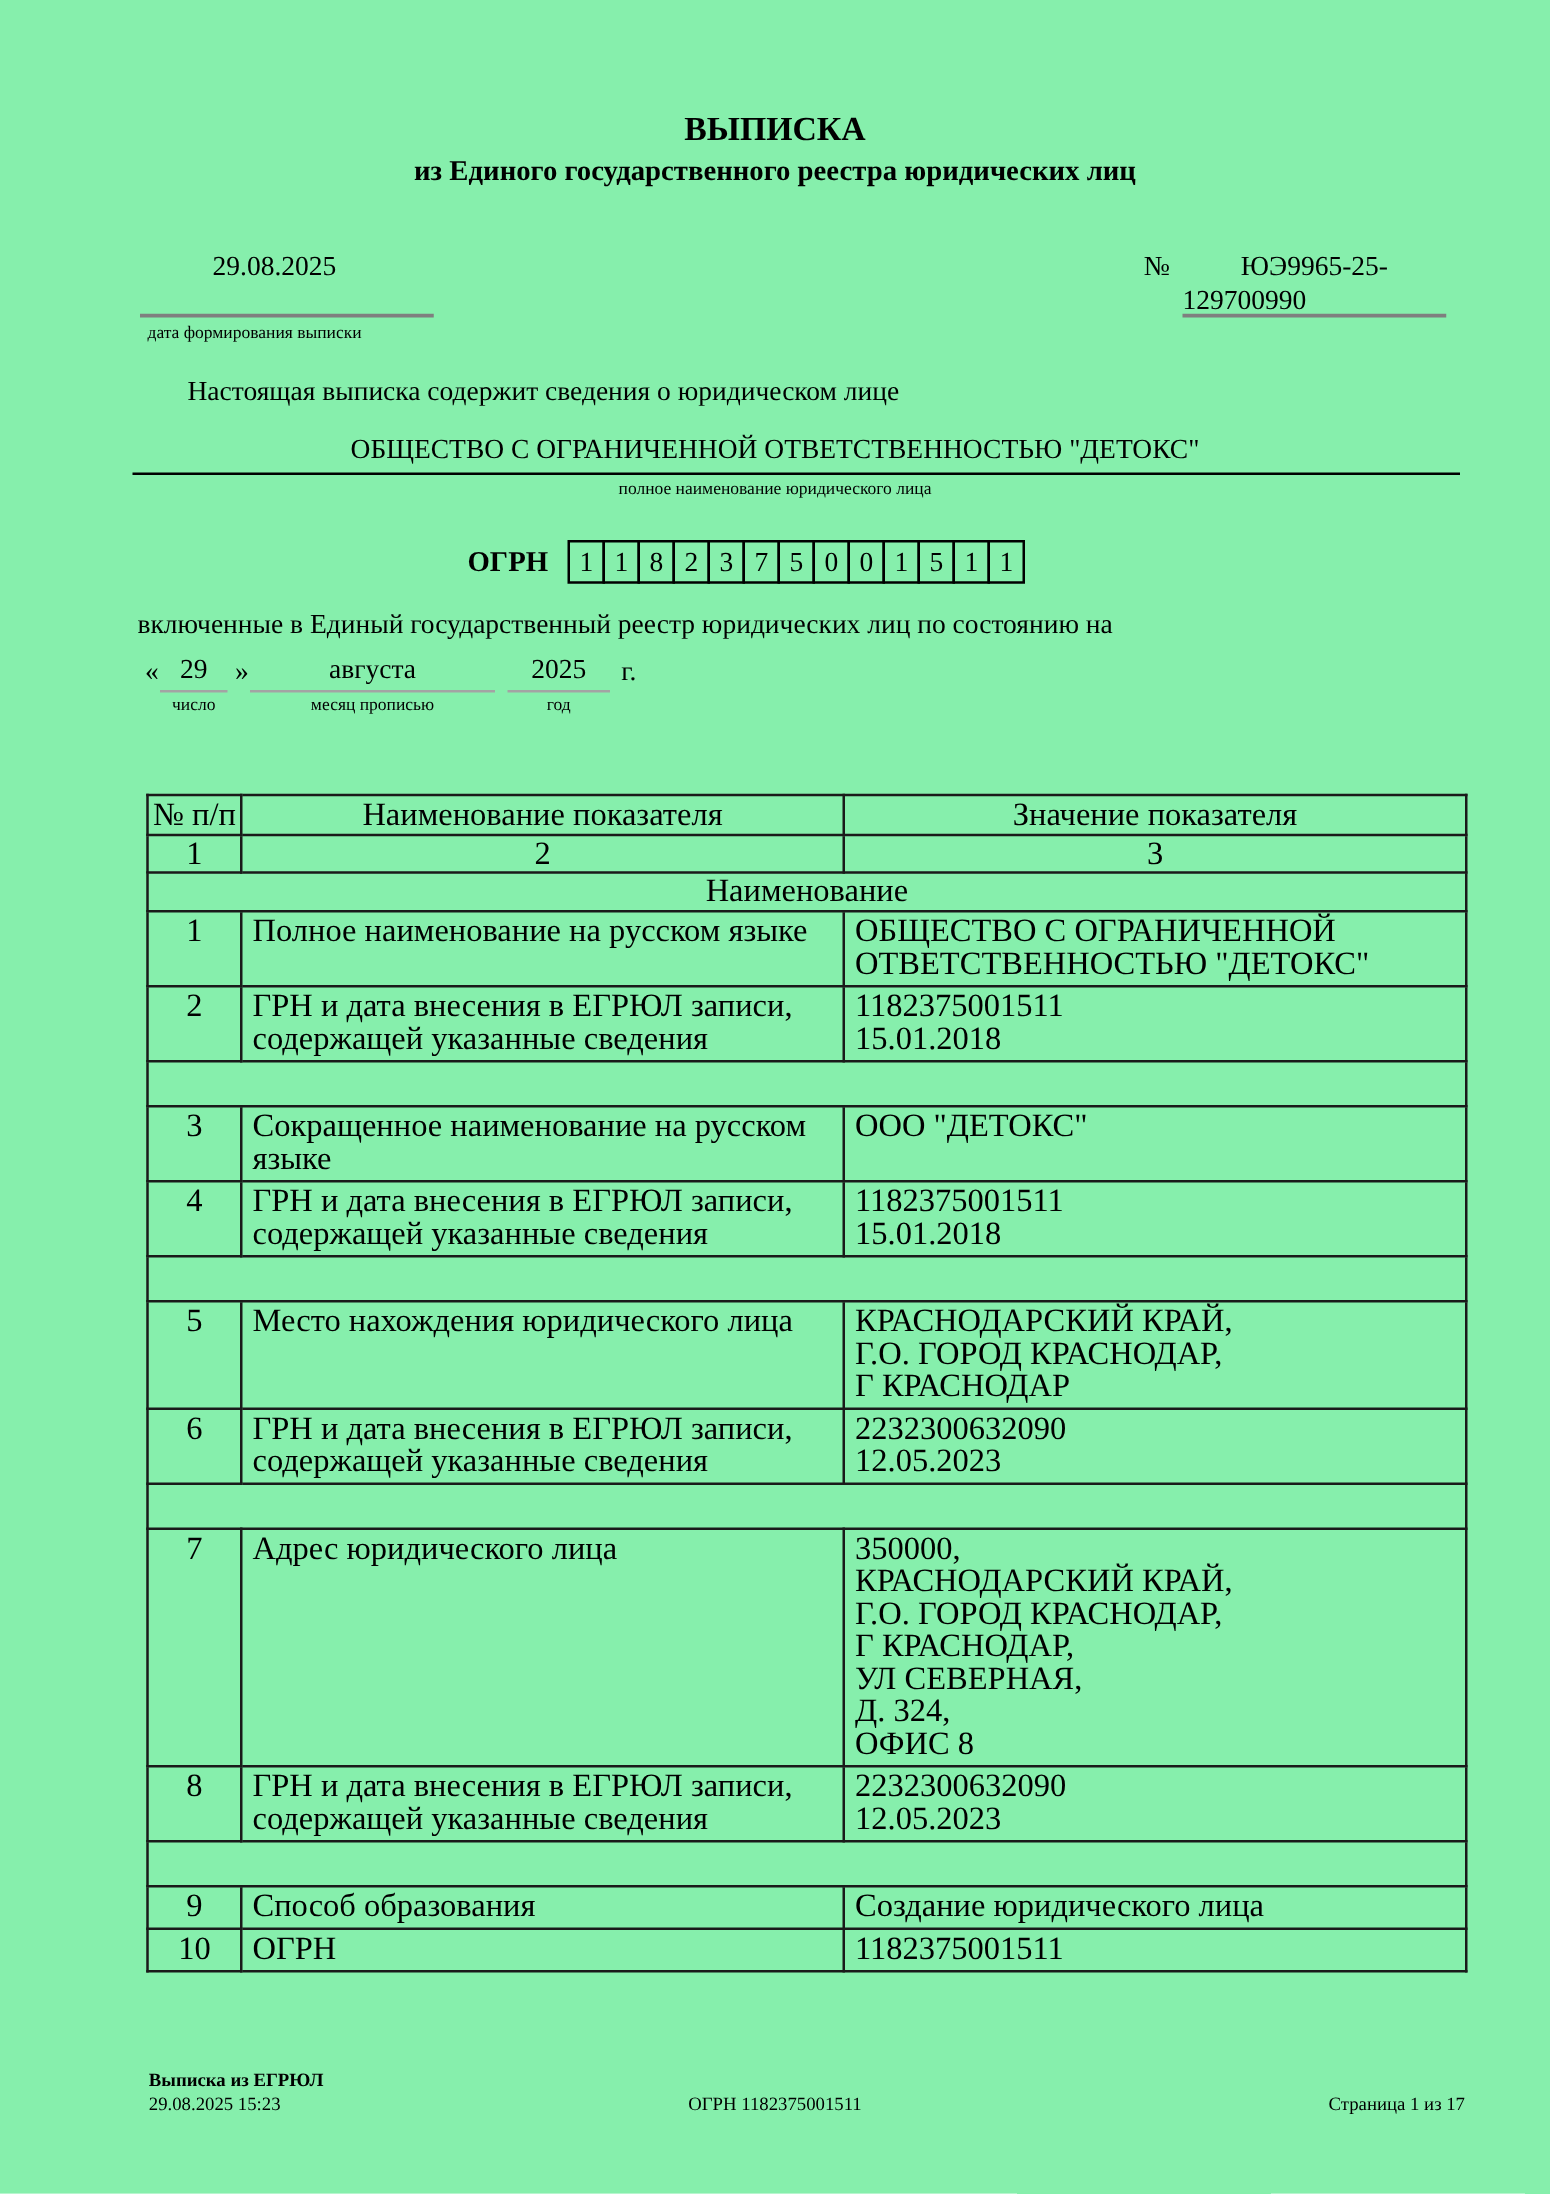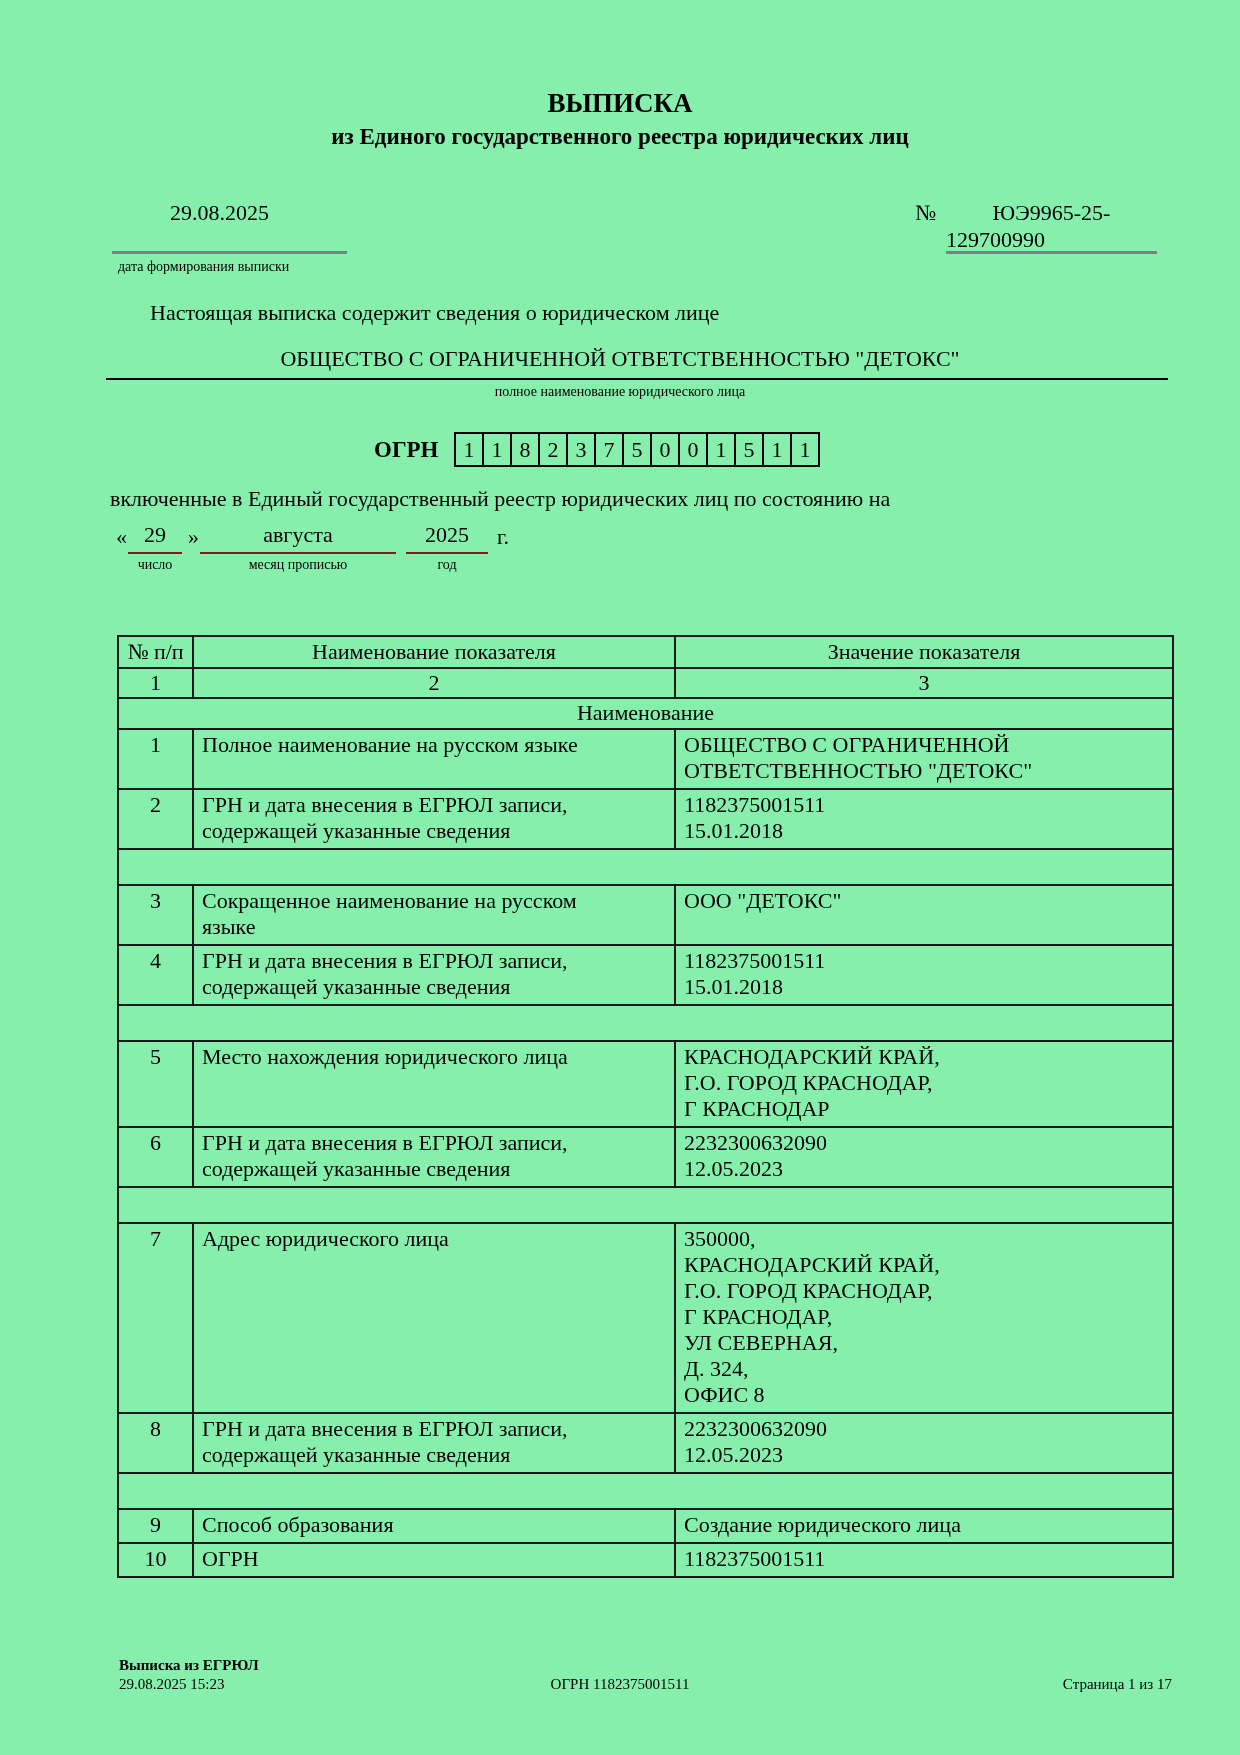--- a/index.html
+++ b/index.html
@@ -27,29 +27,29 @@
     width:26px;height:31px;
     border:2px solid #000;
     margin-left:-2px;
     display:flex;align-items:center;justify-content:center;
     font-size:22px;
   }
   .ogrn-box:first-child{margin-left:0;}
 
   
   .blank{position:absolute;top:522px;text-align:center;}
-  .blank .val{font-size:22px;height:30px;border-bottom:2px solid #7f1d1d;}
+  .blank .val{font-size:22px;height:30px;border-bottom:2px solid #a3a3a3;}
   .blank .lbl{font-size:14px;margin-top:3px;}
 
   
   #egrul-table{
     border-collapse:collapse;
     table-layout:fixed;
     width:1055px;
-    font-size:22px;
+    font-size:26px;
   }
   #egrul-table td{
     border:2px solid #1a1a1a;
     padding:2px 8px 4px 8px;
     vertical-align:top;
     line-height:26px;
     overflow:hidden;
   }
   .header-cell{text-align:center;height:26px;padding:2px 2px!important;}
   .colnum-cell{text-align:center;height:26px;padding:1px 2px!important;}

